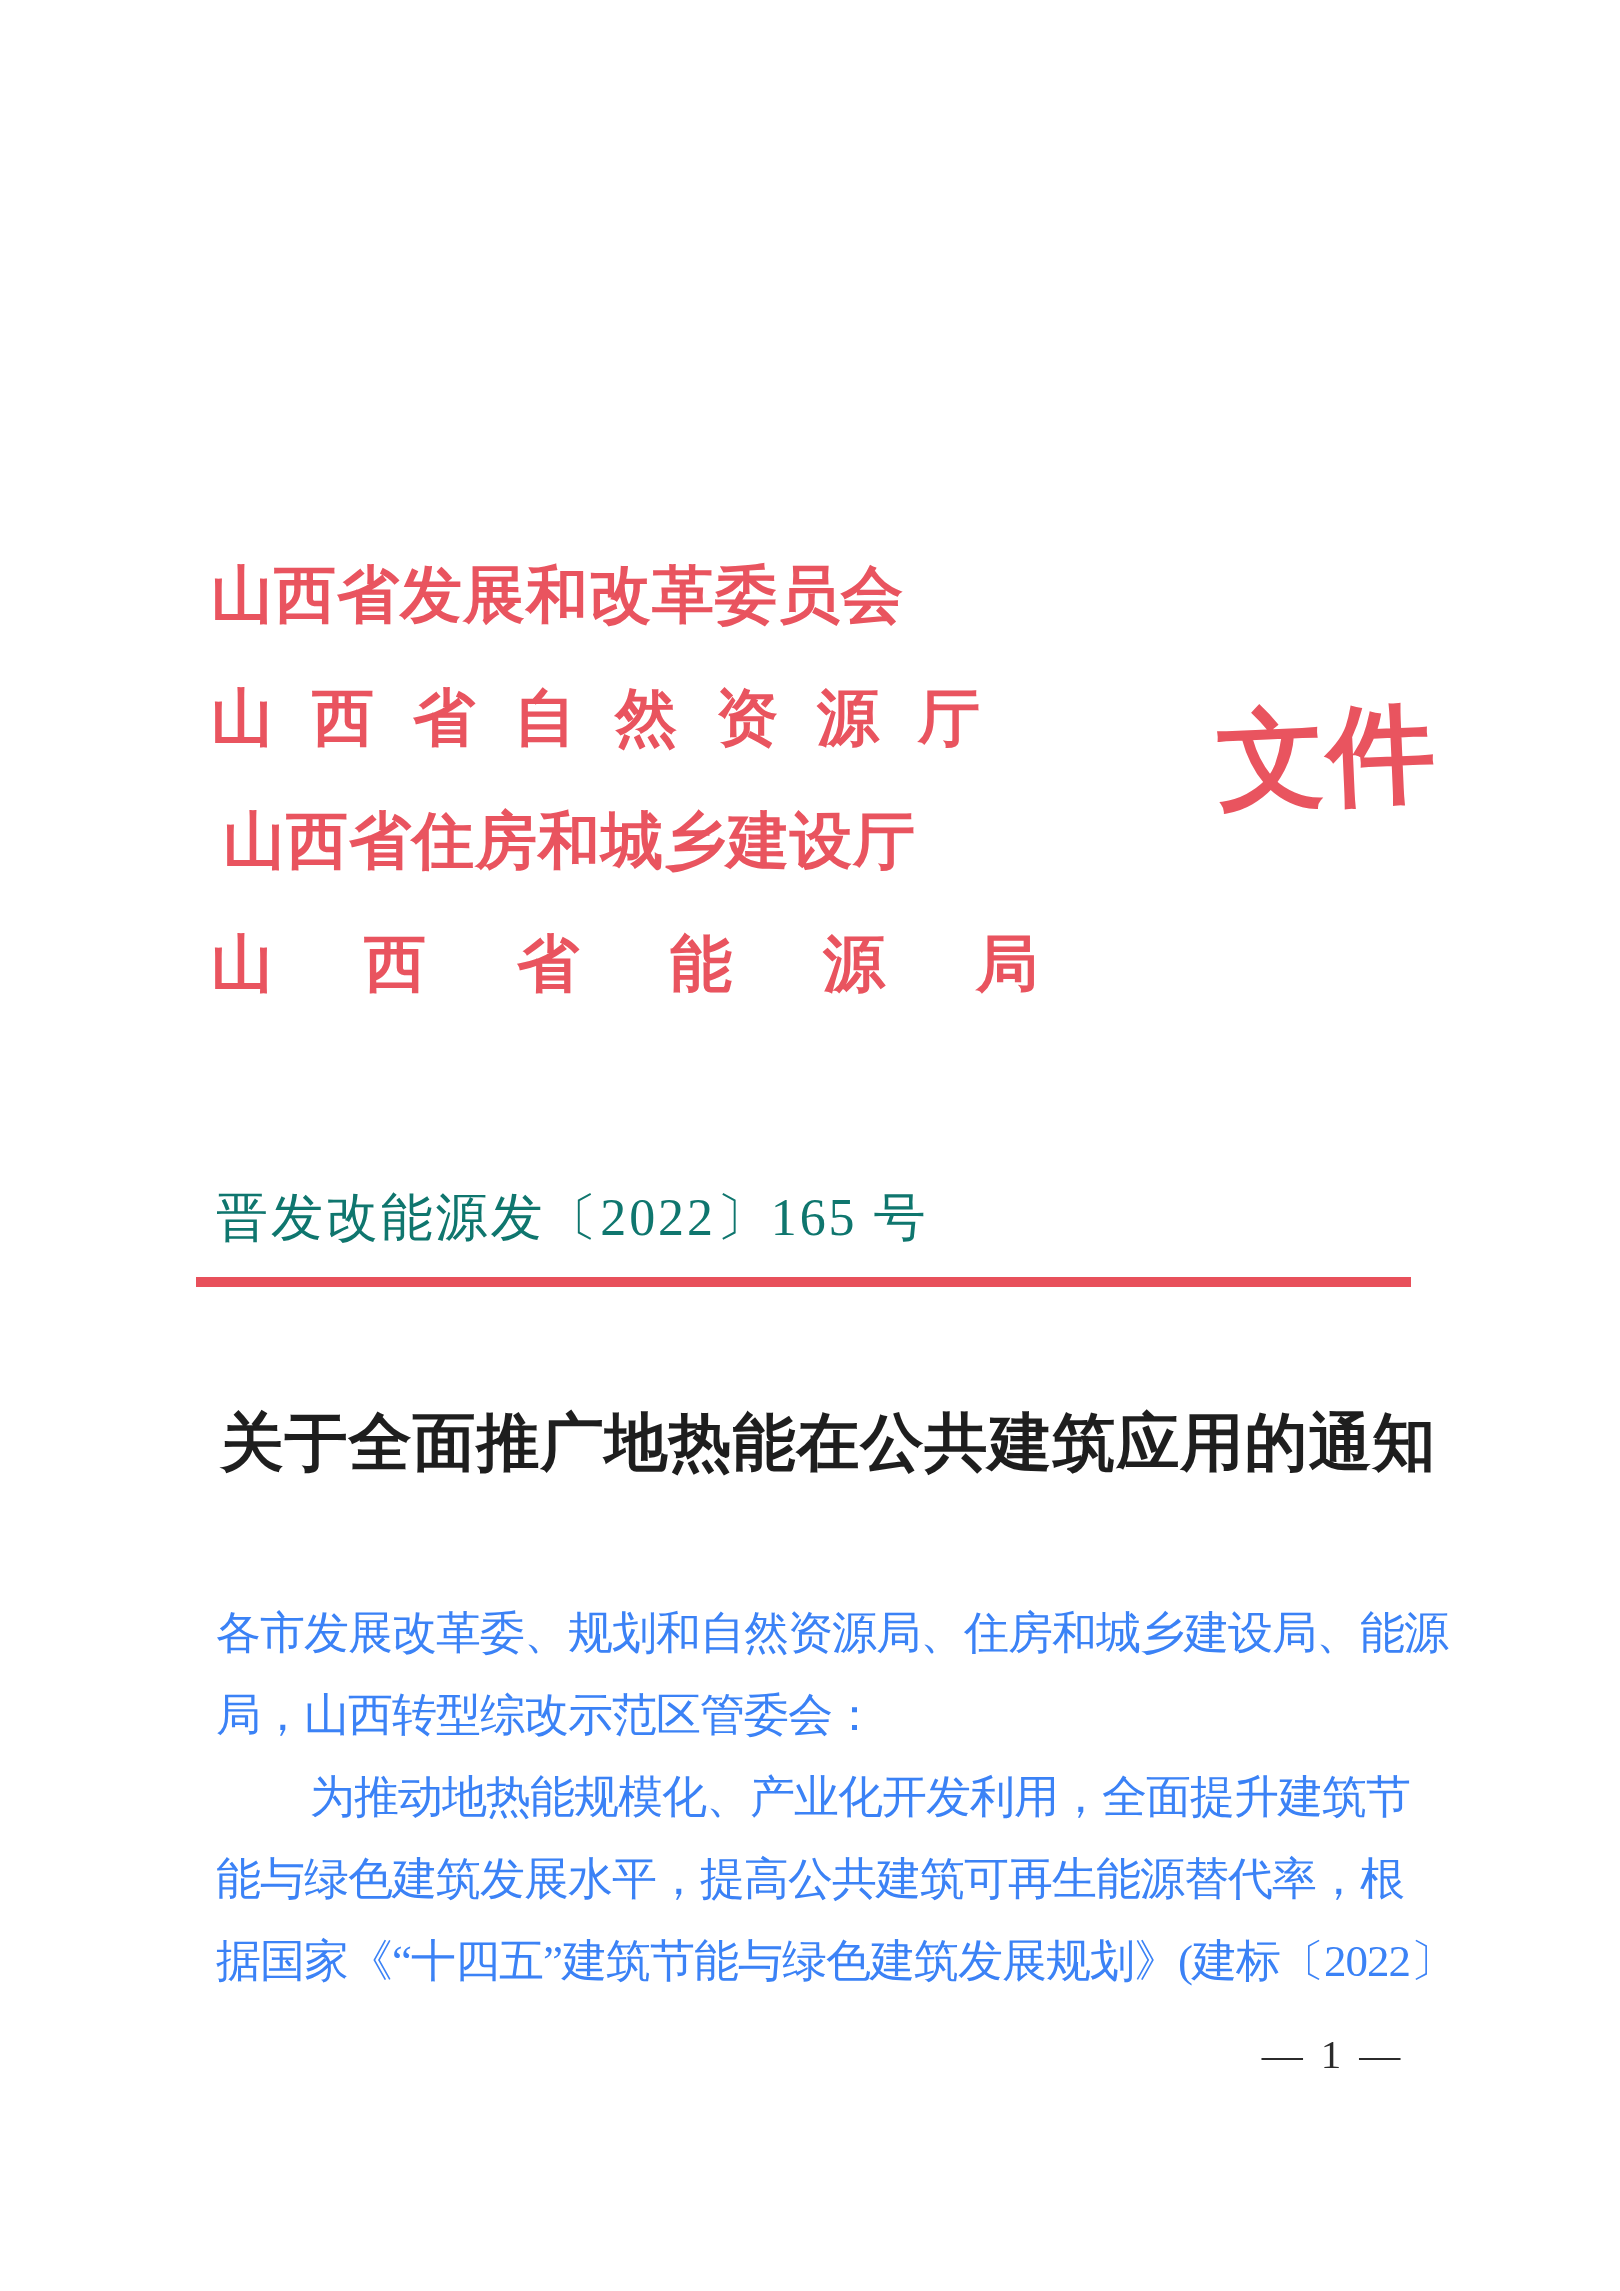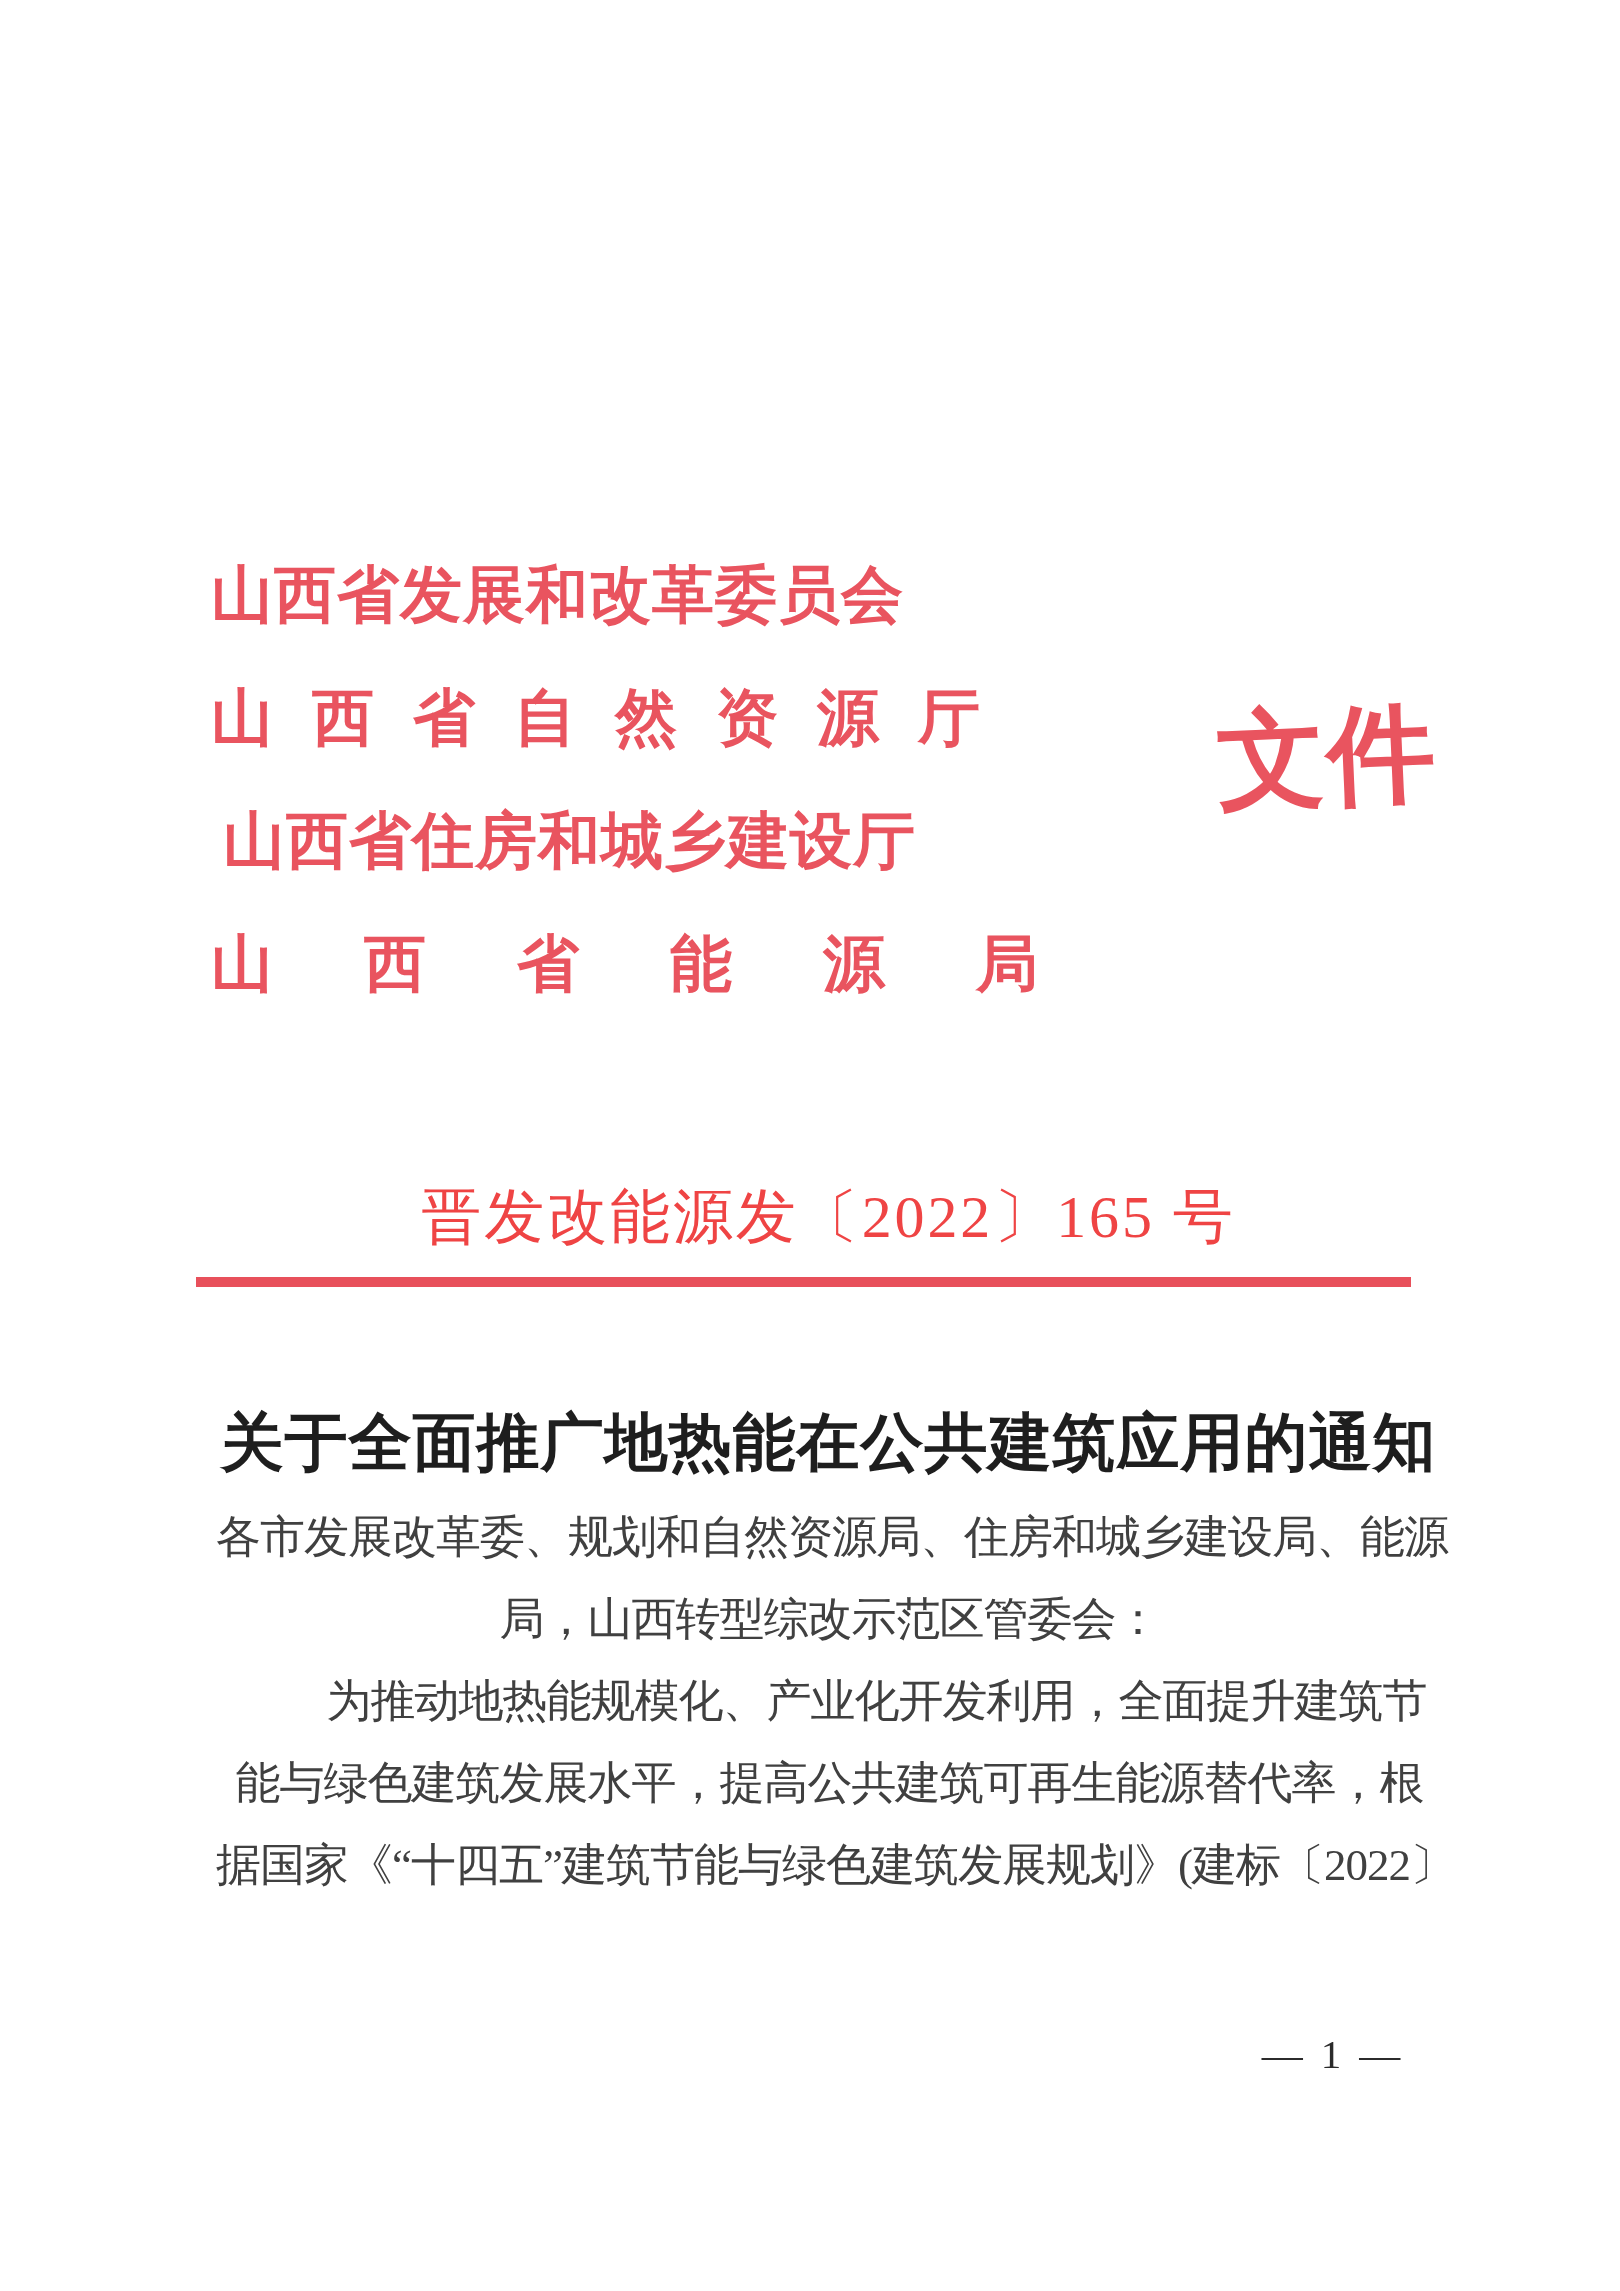--- a/index.html
+++ b/index.html
@@ -46,25 +46,25 @@
     transform: rotate(-2.5deg);
     letter-spacing: 2px;
     white-space: nowrap;
   }
   
   .doc-number {
     position: absolute;
     left: 216px;
     top: 1188px;
     width: 1225px;
-    text-align: center;
-    font-size: 60px;
+    text-align: left;
+    font-size: 52px;
     line-height: 59px;
     letter-spacing: 2.9px;
-    color: #ef4444;
+    color: #0f766e;
     white-space: nowrap;
   }
   
   .red-divider {
     position: absolute;
     left: 196px;
     top: 1277px;
     width: 1215px;
     height: 9.8px;
     background: #e8505b;
@@ -84,27 +84,26 @@
     line-height: 71px;
     font-weight: bold;
     letter-spacing: 1px;
     color: #1e1e1e;
     white-space: nowrap;
   }
   
   .body-text {
     position: absolute;
     left: 216px;
-    top: 1496px;
+    top: 1592px;
     width: 1227px;
     font-size: 45px;
     line-height: 82px;
     letter-spacing: -1px;
-    color: #404040;
-    text-align: center;
+    color: #3b82f6;
   }
   .body-text p {
     margin: 0;
     white-space: nowrap;
   }
   .body-text p.indent {
     text-indent: 94px;
   }
   
   .page-number {

